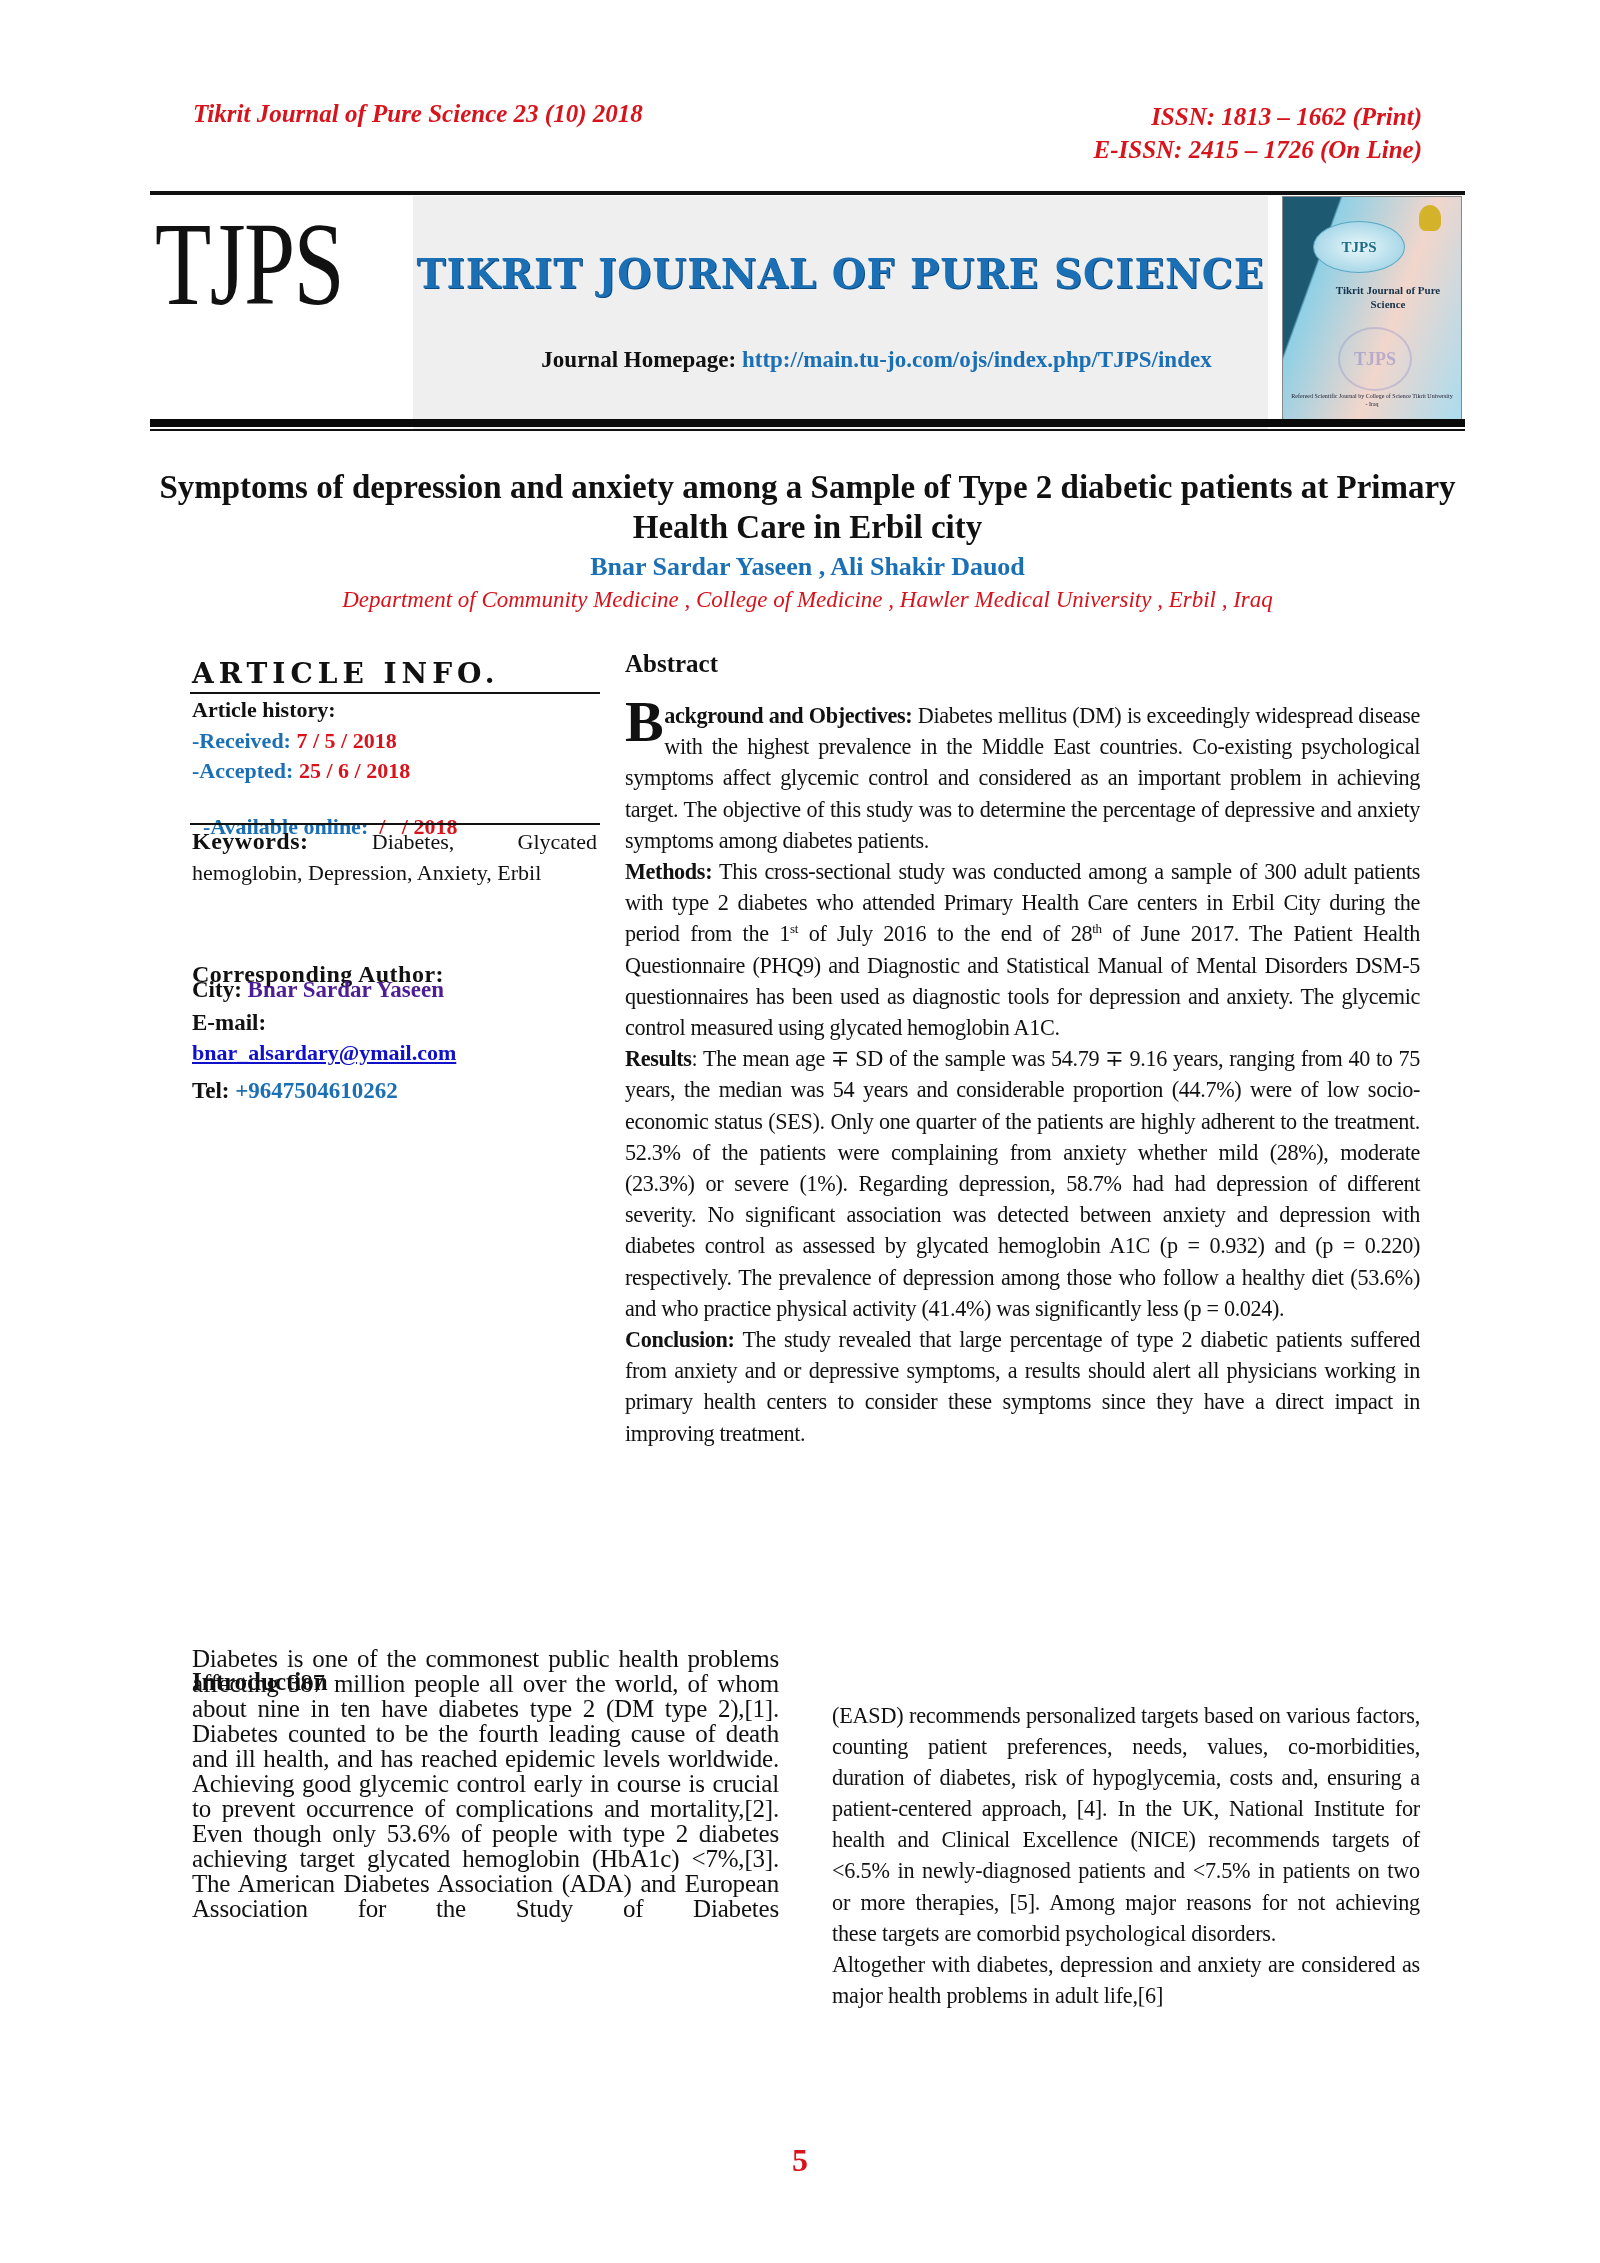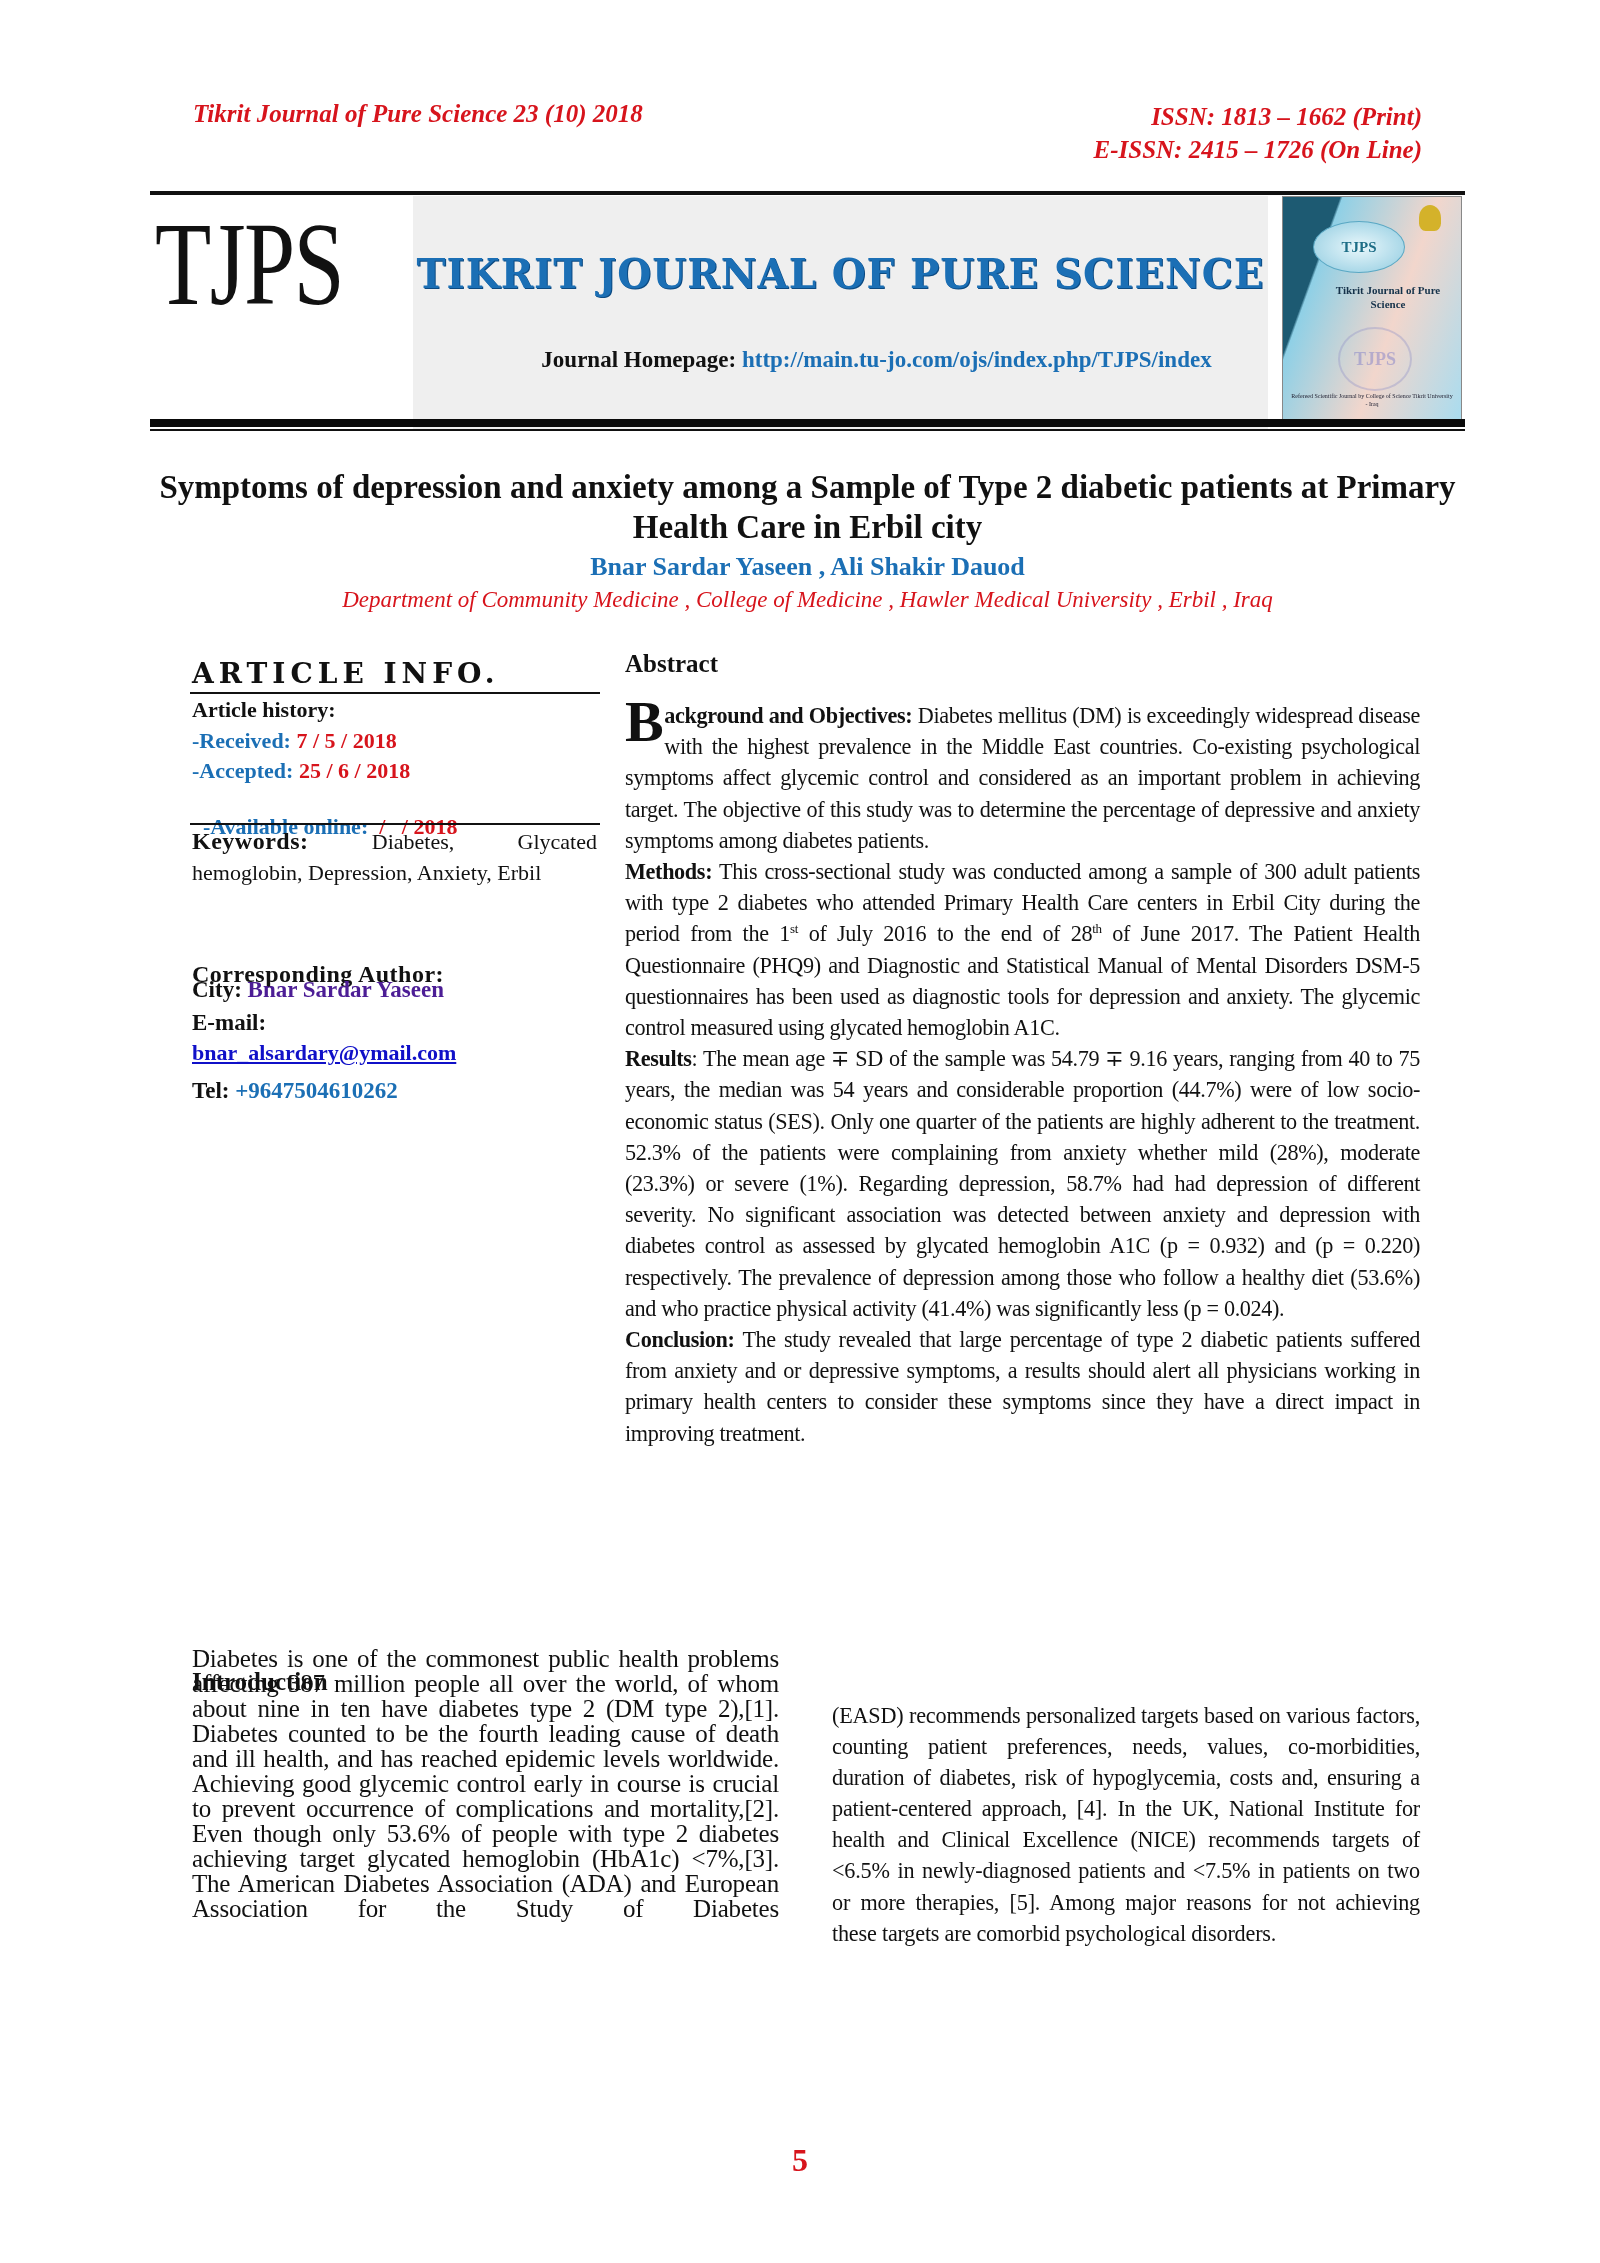--- a/index.html
+++ b/index.html
@@ -132,15 +132,16 @@
   <p><span class="dropcap">B</span><b>ackground and Objectives:</b><span> Diabetes mellitus (DM) is exceedingly widespread disease with the highest prevalence in the Middle East countries. Co-existing psychological symptoms affect glycemic control and considered as an important problem in achieving target. The objective of this study was to determine the percentage of depressive and anxiety symptoms among diabetes patients.</span></p>
   <p><b>Methods:</b><span> This cross-sectional study was conducted among a sample of 300 adult patients with type 2 diabetes who attended Primary Health Care centers in Erbil City during the period from the 1</span><sup>st</sup><span> of July 2016 to the end of 28</span><sup>th</sup><span> of June 2017. The Patient Health Questionnaire (PHQ9) and Diagnostic and Statistical Manual of Mental Disorders DSM-5 questionnaires has been used as diagnostic tools for depression and anxiety. The glycemic control measured using glycated hemoglobin A1C.</span></p>
   <p><b>Results</b><span>: The mean age ∓ SD of the sample was 54.79 ∓ 9.16 years, ranging from 40 to 75 years, the median was 54 years and considerable proportion (44.7%) were of low socio-economic status (SES). Only one quarter of the patients are highly adherent to the treatment. 52.3% of the patients were complaining from anxiety whether mild (28%), moderate (23.3%) or severe (1%). Regarding depression, 58.7% had had depression of different severity. No significant association was detected between anxiety and depression with diabetes control as assessed by glycated hemoglobin A1C (p = 0.932) and (p = 0.220) respectively. The prevalence of depression among those who follow a healthy diet (53.6%) and who practice physical activity (41.4%) was significantly less (p = 0.024).</span></p>
   <p><b>Conclusion:</b><span> The study revealed that large percentage of type 2 diabetic patients suffered from anxiety and or depressive symptoms, a results should alert all physicians working in primary health centers to consider these symptoms since they have a direct impact in improving treatment.</span></p>
 </div>
 
 <div class="abs intro-head">Introduction</div>
 <div class="abs col1">Diabetes is one of the commonest public health problems affecting 387 million people all over the world, of whom about nine in ten have diabetes type 2 (DM type 2),[1]. Diabetes counted to be the fourth leading cause of death and ill health, and has reached epidemic levels worldwide. Achieving good glycemic control early in course is crucial to prevent occurrence of complications and mortality,[2]. Even though only 53.6% of people with type 2 diabetes achieving target glycated hemoglobin (HbA1c) &lt;7%,[3]. The American Diabetes Association (ADA) and European Association for the Study of Diabetes</div>
 <div class="abs col2">
   <p>(EASD) recommends personalized targets based on various factors, counting patient preferences, needs, values, co-morbidities, duration of diabetes, risk of hypoglycemia, costs and, ensuring a patient-centered approach, [4]. In the UK, National Institute for health and Clinical Excellence (NICE) recommends targets of &lt;6.5% in newly-diagnosed patients and &lt;7.5% in patients on two or more therapies, [5]. Among major reasons for not achieving these targets are comorbid psychological disorders.</p>
+  <p>Altogether with diabetes, depression and anxiety are considered as major health problems in adult life,[6]</p>
 </div>
 
 <div class="abs pagenum">5</div>
 
 </body></html>

